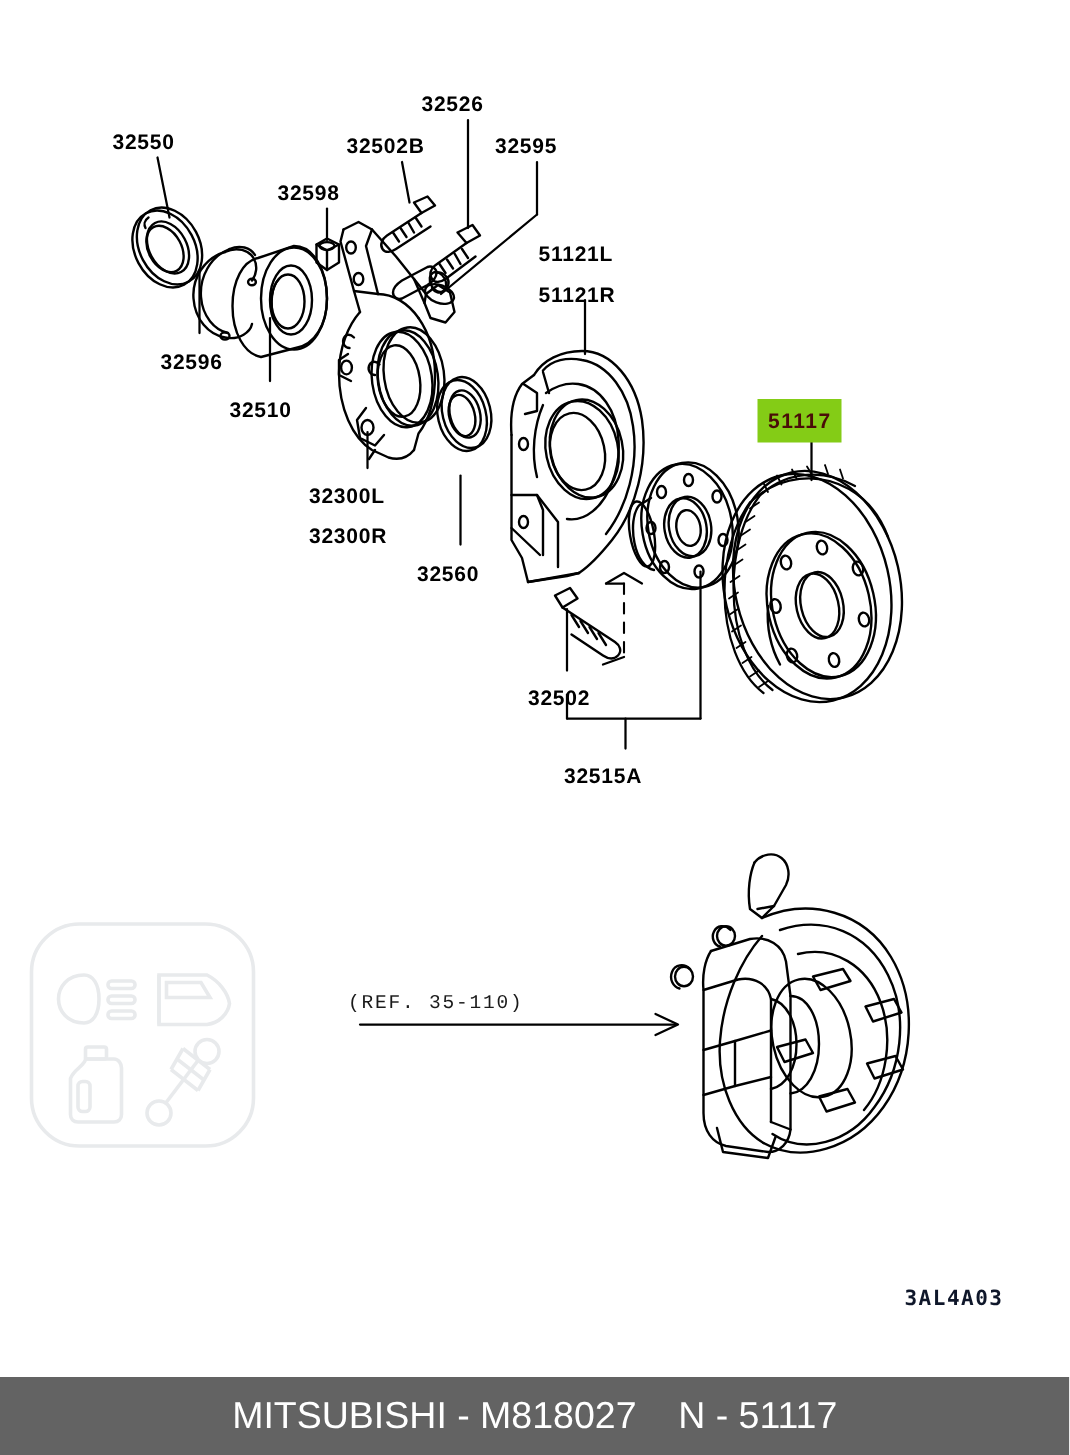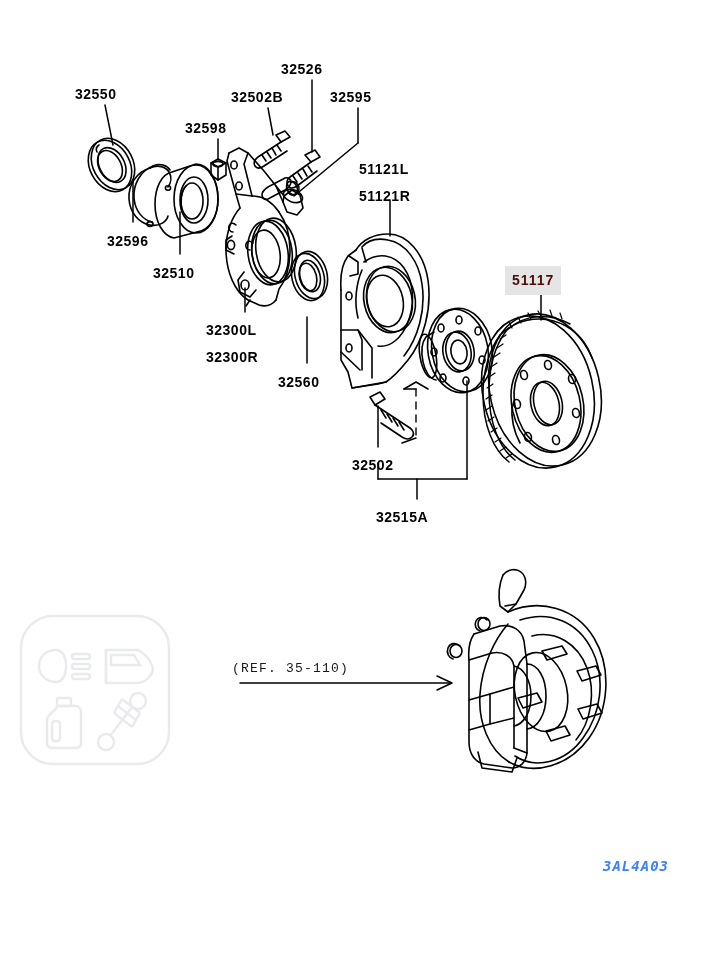--- a/index.html
+++ b/index.html
@@ -33,21 +33,21 @@
     position: absolute;
     font-family: "Liberation Sans", sans-serif;
     font-size: 14px;
     font-weight: 700;
     color: #000000;
     letter-spacing: 0.5px;
     white-space: nowrap;
     line-height: 24px;
   }
   .callout.highlight {
-    background: #e5e5e5;
+    background: #84cc16;
     color: #4a0d08;
     padding: 2px 7px 3px 7px;
     letter-spacing: 1px;
   }
 
   
   #ref-label {
     position: absolute;
     left: 232px;
     top: 661px;
@@ -60,23 +60,22 @@
   }
 
   
   #diagram-code {
     position: absolute;
     right: 44px;
     top: 858px;
     font-family: "DejaVu Sans Mono", monospace;
     font-size: 14px;
     font-weight: 700;
-    color: #3b82f6;
+    color: #0f172a;
     letter-spacing: 1px;
-    font-style: italic;
   }
 
   
   #watermark {
     position: absolute;
     left: 0;
     top: 560px;
     width: 713px;
     height: 250px;
     pointer-events: none;
@@ -453,14 +452,17 @@
   <div class="callout" style="left:206px; top:318px;">32300L</div>
   <div class="callout" style="left:206px; top:345px;">32300R</div>
   <div class="callout" style="left:278px; top:370px;">32560</div>
   <div class="callout" style="left:352px; top:453px;">32502</div>
   <div class="callout" style="left:376px; top:505px;">32515A</div>
 
   <div id="ref-label">(REF. 35-110)</div>
 
   <div id="diagram-code">3AL4A03</div>
 
+  <div id="footer">
+    <span id="footer-text">MITSUBISHI - M818027    N - 51117</span>
+  </div>
 
 </div>
 
 </body></html>

